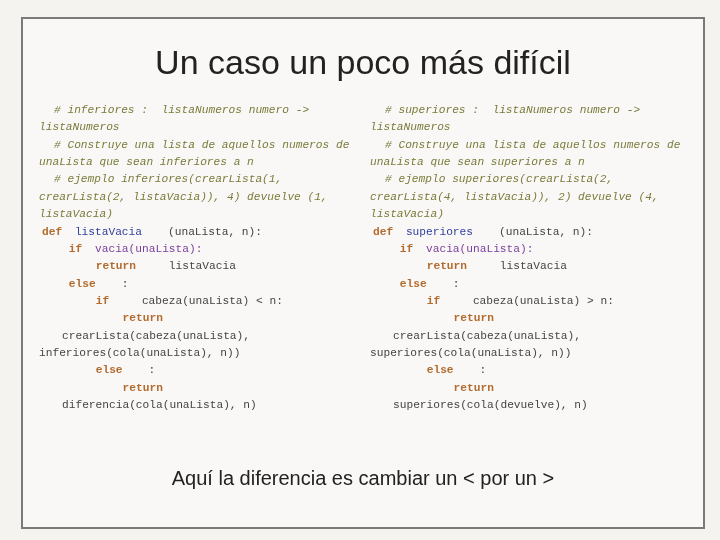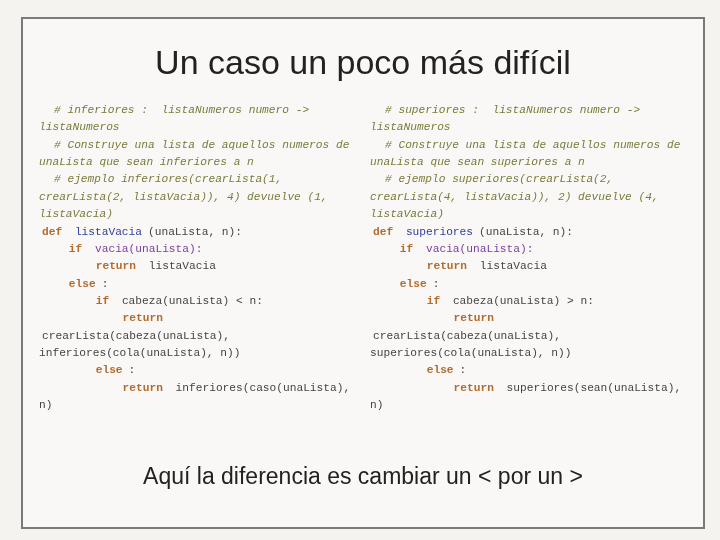--- a/index.html
+++ b/index.html
@@ -39,28 +39,28 @@
     font-size: 11.2px;
     line-height: 1.55;
     color: #444;
     white-space: pre-wrap;
     word-wrap: break-word;
   }
   .code-col .c-olive   { color: #7a7a3a; font-style: italic; margin-left: 12px; }
   .code-col .c-blue    { color: #2e3e9e; }
   .code-col .c-orange  { color: #b36b2e; font-weight: bold; font-family: Liberation Mono, monospace; }
   .code-col .c-purple  { color: #7a3e9e; margin-top: 32px; }
-  .code-col .c-gray    { color: #444; }
+  .code-col .c-gray    { color: #444; margin-left: 20px; }
   .footer-text {
     position: absolute;
     bottom: 34px;
     left: 0;
     right: 0;
     text-align: center;
-    font-size: 23px;
+    font-size: 20px;
     color: #222;
   }
 </style>
 </head>
 <body>
 
 <div class="outer-frame">
 
   <h1 class="title">Un caso un poco más difícil</h1>
 
@@ -69,31 +69,31 @@
     <div class="code-col"><span class="c-olive"># inferiores :  listaNumeros numero -&gt; listaNumeros</span>
 <span class="c-olive"># Construye una lista de aquellos numeros de unaLista que sean inferiores a n</span>
 <span class="c-olive"># ejemplo inferiores(crearLista(1, crearLista(2, listaVacia)), 4) devuelve (1, listaVacia)</span>
 <span class="c-orange">def</span> <span class="c-blue">listaVacia</span><span class="c-gray">(unaLista, n):</span>
     <span class="c-orange">if</span> <span class="c-purple">vacia(unaLista):</span>
         <span class="c-orange">return</span> <span class="c-gray">listaVacia</span>
     <span class="c-orange">else</span><span class="c-gray">:</span>
         <span class="c-orange">if</span> <span class="c-gray">cabeza(unaLista) &lt; n:</span>
             <span class="c-orange">return</span> <span class="c-gray">crearLista(cabeza(unaLista), inferiores(cola(unaLista), n))</span>
         <span class="c-orange">else</span><span class="c-gray">:</span>
-            <span class="c-orange">return</span> <span class="c-gray">inferiores(caso(unaLista), n)</span></div>
+            <span class="c-orange">return</span> <span class="c-gray">diferencia(cola(unaLista), n)</span></div>
 
     <div class="code-col"><span class="c-olive"># superiores :  listaNumeros numero -&gt; listaNumeros</span>
 <span class="c-olive"># Construye una lista de aquellos numeros de unaLista que sean superiores a n</span>
 <span class="c-olive"># ejemplo superiores(crearLista(2, crearLista(4, listaVacia)), 2) devuelve (4, listaVacia)</span>
 <span class="c-orange">def</span> <span class="c-blue">superiores</span><span class="c-gray">(unaLista, n):</span>
     <span class="c-orange">if</span> <span class="c-purple">vacia(unaLista):</span>
         <span class="c-orange">return</span> <span class="c-gray">listaVacia</span>
     <span class="c-orange">else</span><span class="c-gray">:</span>
         <span class="c-orange">if</span> <span class="c-gray">cabeza(unaLista) &gt; n:</span>
             <span class="c-orange">return</span> <span class="c-gray">crearLista(cabeza(unaLista), superiores(cola(unaLista), n))</span>
         <span class="c-orange">else</span><span class="c-gray">:</span>
-            <span class="c-orange">return</span> <span class="c-gray">superiores(sean(unaLista), n)</span></div>
+            <span class="c-orange">return</span> <span class="c-gray">superiores(cola(devuelve), n)</span></div>
 
   </div>
 
   <div class="footer-text">Aquí la diferencia es cambiar un &lt; por un &gt;</div>
 
 </div>
 
 </body></html>

